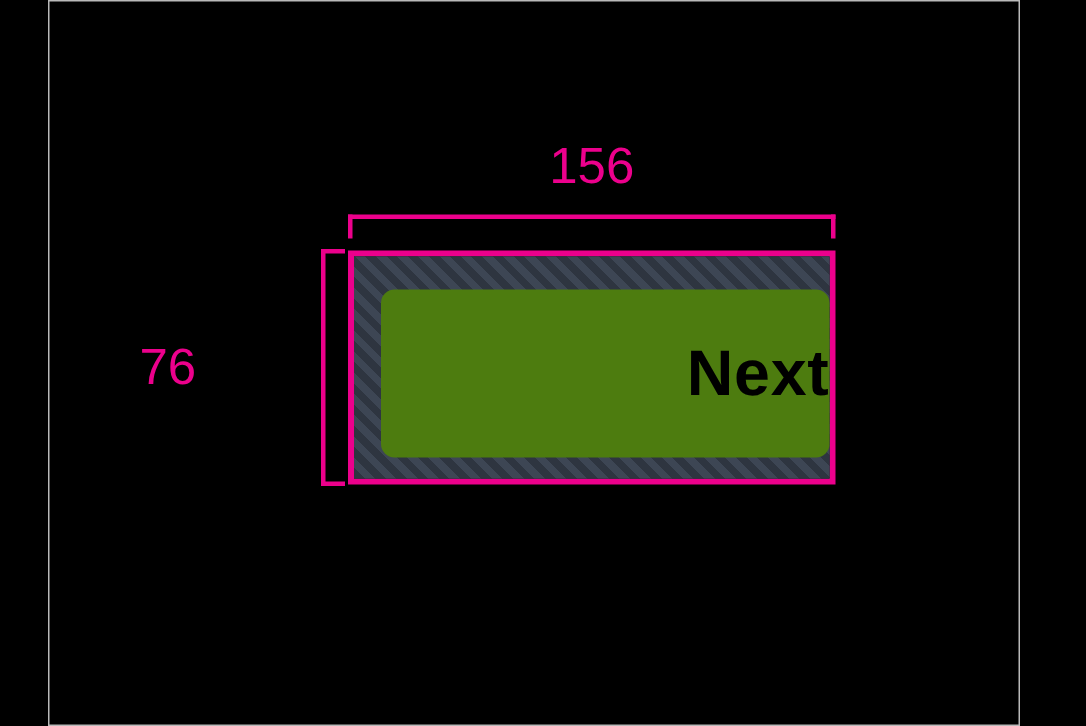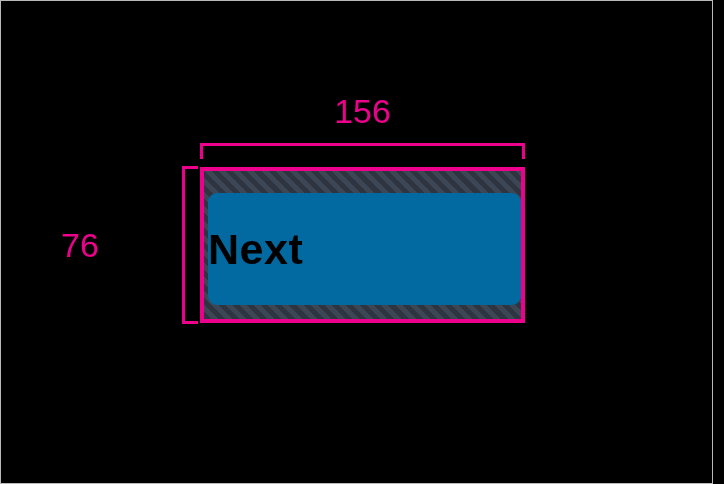--- a/index.html
+++ b/index.html
@@ -2,27 +2,28 @@
 <html><head>
 <meta charset="utf-8">
 <style>
   html, body {
     margin: 0;
     padding: 0;
     background: #000000;
   }
   #screen {
     position: relative;
-    width: 713px;
+    width: 648px;
     height: 484px;
     background: #000000;
     box-sizing: border-box;
     border: 1px solid #b9b9b9;
     overflow: hidden;
     font-family: "Liberation Sans", sans-serif;
+    margin-left: 32px;
     -webkit-font-smoothing: antialiased;
   }
 
   
   #element-box {
     position: absolute;
     left: 199px;
     top: 166px;
     width: 325px;
     height: 156px;
@@ -37,29 +38,29 @@
     background-image: repeating-linear-gradient(
       45deg,
       #2e3540 0px,
       #2e3540 5px,
       #3d4654 5px,
       #3d4654 10px
     );
   }
   #content-fill {
     position: absolute;
-    left: 4px;
+    left: 18px;
     top: 22px;
     right: 0px;
     height: 112px;
-    background: #0369a1;
+    background: #4d7c0f;
     border-radius: 9px;
     display: flex;
     align-items: center;
-    justify-content: flex-start;
+    justify-content: flex-end;
   }
   #content-label {
     color: #000000;
     font-size: 43px;
     font-weight: bold;
     letter-spacing: 0.5px;
     line-height: 1;
     font-family: "Liberation Sans", sans-serif;
   }
 

